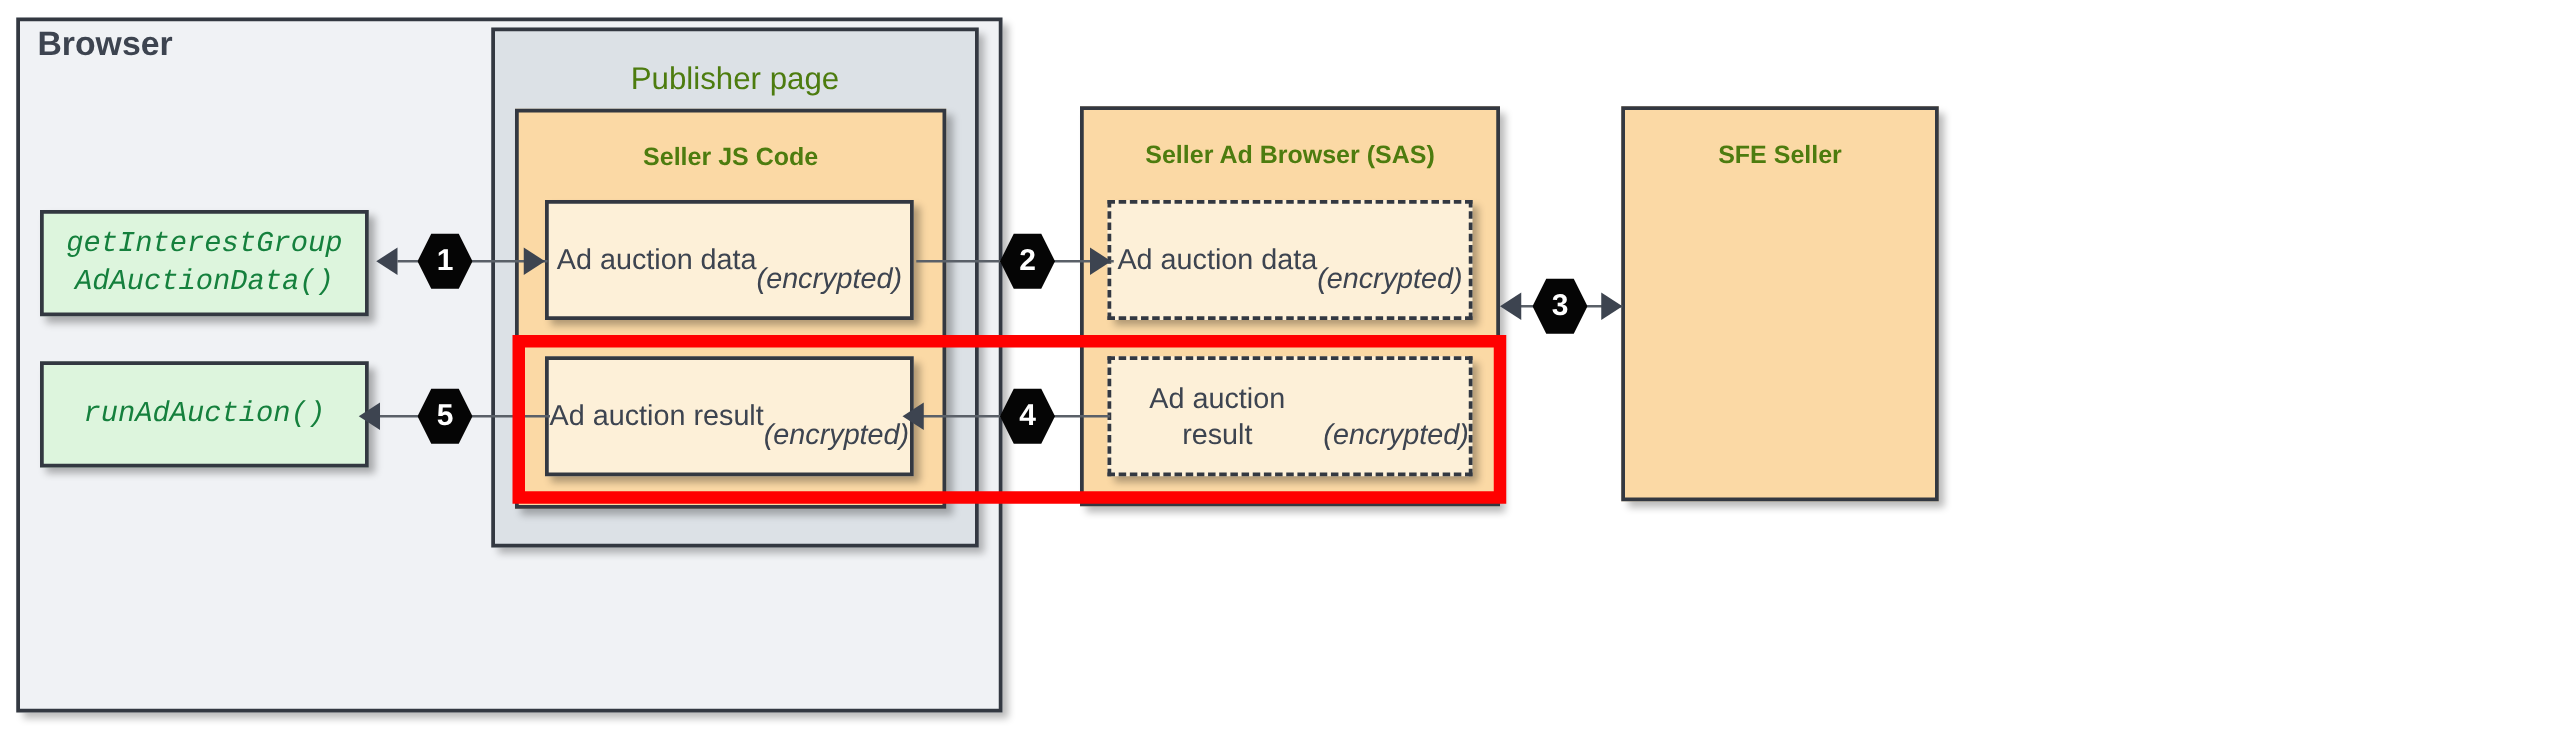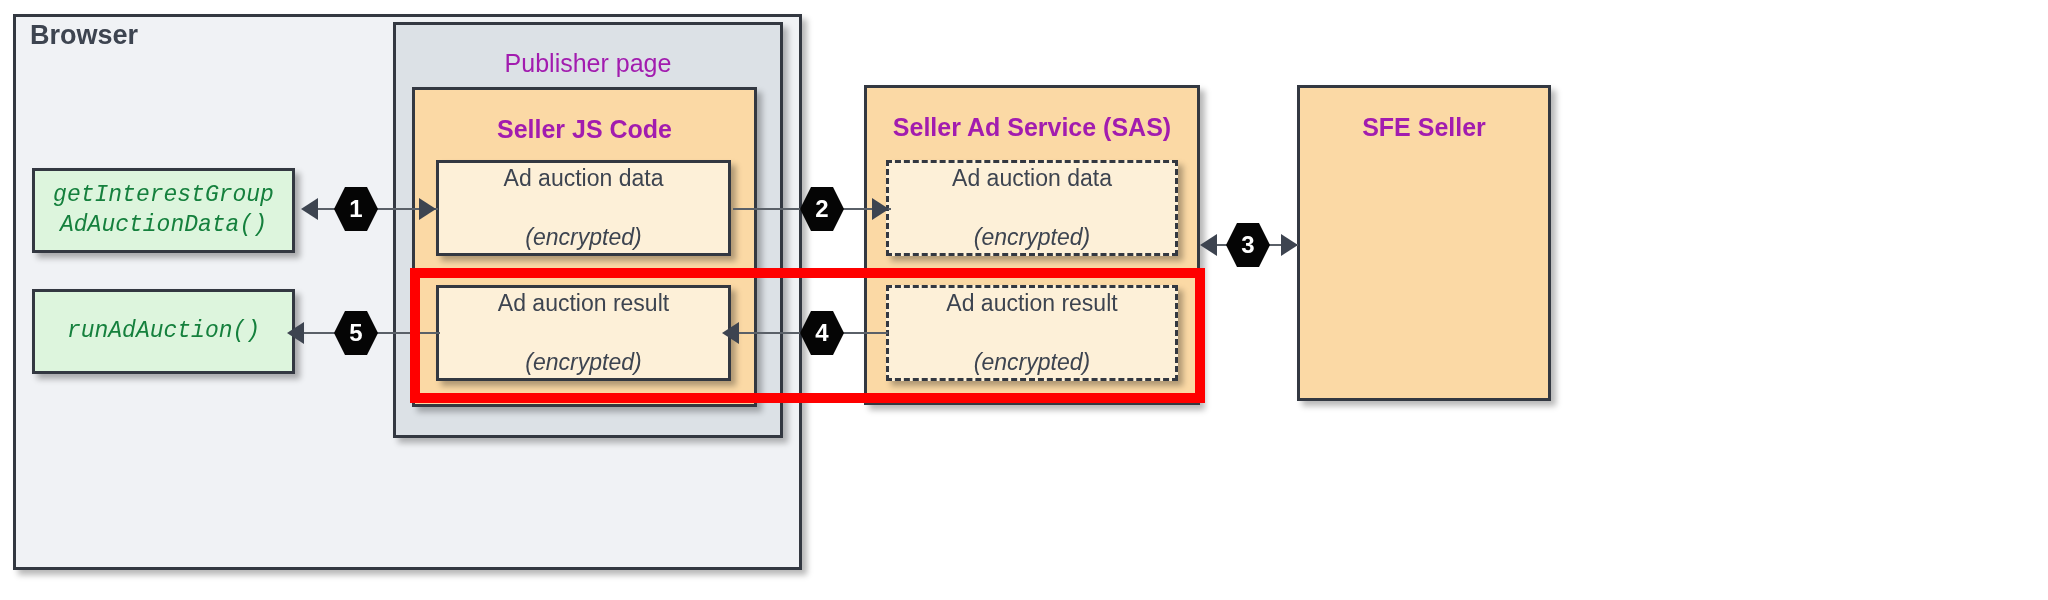--- a/index.html
+++ b/index.html
@@ -25,21 +25,21 @@
     position: absolute;
     box-sizing: border-box;
     border: 3px solid #333841;
     box-shadow: 5px 5px 6px rgba(0,0,0,0.28);
   }
   .box-label {
     position: absolute;
     left: 0;
     width: 100%;
     text-align: center;
-    color: #a21caf;
+    color: #4d7c0f;
     pointer-events: none;
   }
 
   
   #browser {
     left: 13px;
     top: 14px;
     width: 789px;
     height: 556px;
     background: #f0f2f5;
@@ -65,21 +65,21 @@
     top: 24px;
     font-size: 25px;
   }
 
   
   .service {
     background: #fbd9a5;
   }
   .service-label {
     top: 25px;
-    font-size: 25px;
+    font-size: 20px;
     font-weight: bold;
   }
   #seller-js {
     left: 412px;
     top: 87px;
     width: 345px;
     height: 320px;
   }
   #sas {
     left: 864px;
@@ -95,21 +95,21 @@
   }
 
   
   .data-box {
     position: absolute;
     box-sizing: border-box;
     background: #fdf0d8;
     border: 3px solid #333841;
     box-shadow: 5px 5px 6px rgba(0,0,0,0.30);
     display: flex;
-    flex-direction: column;
+    flex-direction: row;
     align-items: center;
     justify-content: center;
     color: #3d4450;
     font-size: 23px;
     line-height: 1.28;
     text-align: center;
   }
   .data-box.dashed {
     border-style: dashed;
     border-width: 3px;
@@ -221,21 +221,21 @@
   <div class="data-box" id="js-data">
     <span>Ad auction data</span>
     <span class="sub">(encrypted)</span>
   </div>
   <div class="data-box" id="js-result">
     <span>Ad auction result</span>
     <span class="sub">(encrypted)</span>
   </div>
 
   <div class="box service" id="sas">
-    <div class="box-label service-label">Seller Ad Service (SAS)</div>
+    <div class="box-label service-label">Seller Ad Browser (SAS)</div>
   </div>
   <div class="data-box dashed" id="sas-data">
     <span>Ad auction data</span>
     <span class="sub">(encrypted)</span>
   </div>
   <div class="data-box dashed" id="sas-result">
     <span>Ad auction result</span>
     <span class="sub">(encrypted)</span>
   </div>
 

